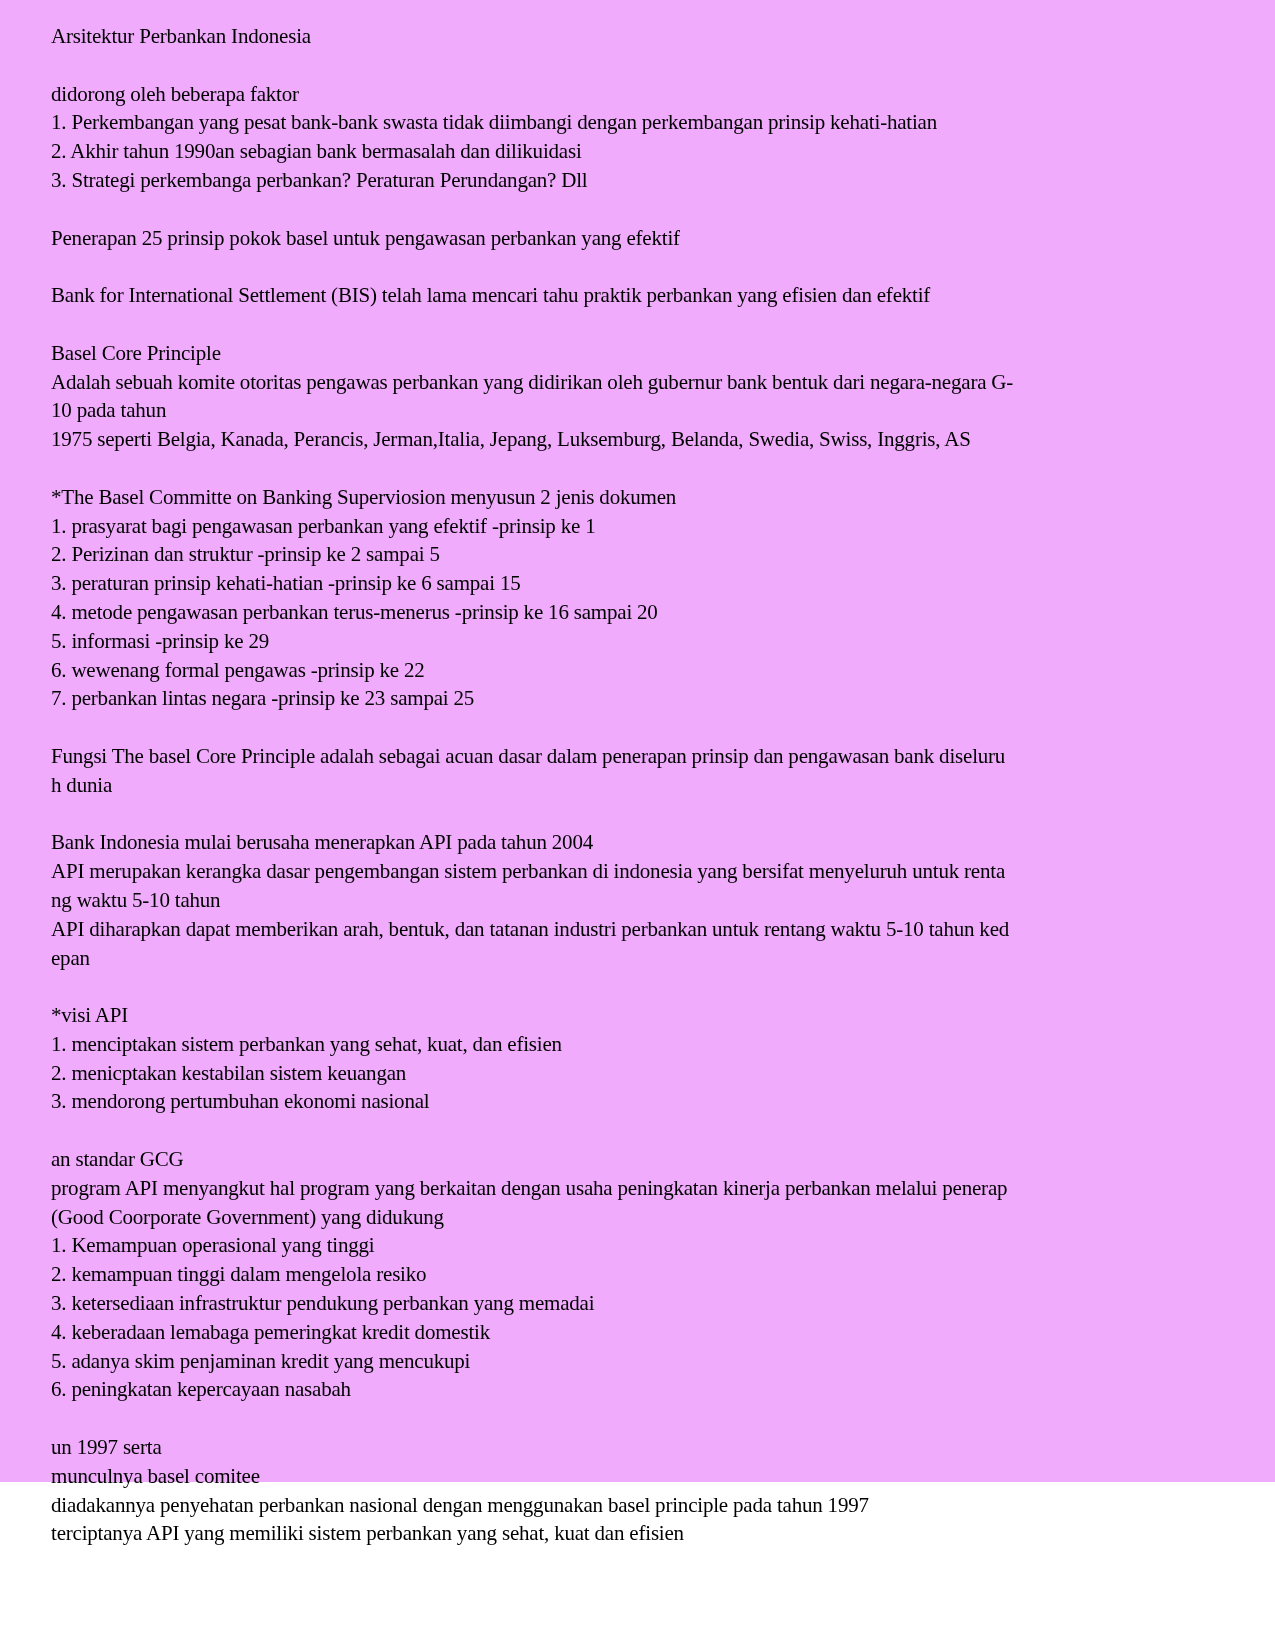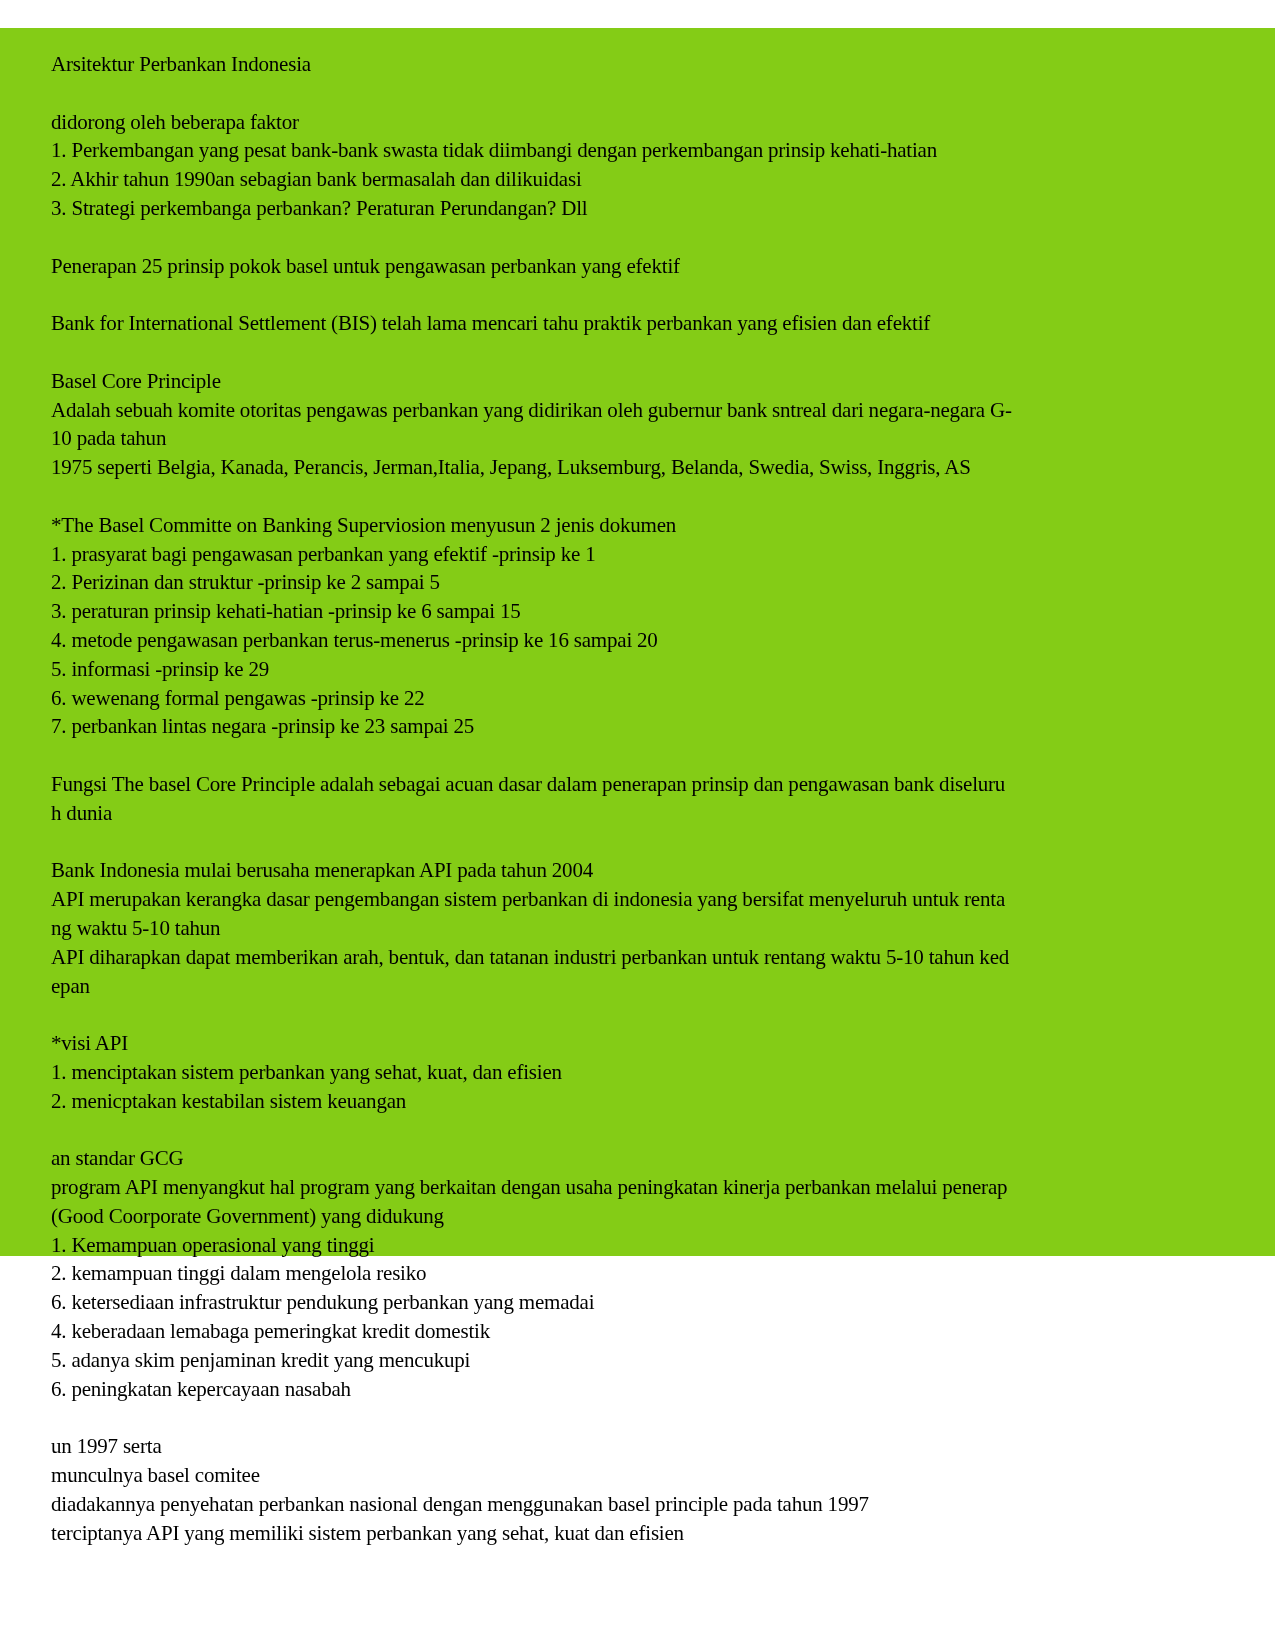--- a/index.html
+++ b/index.html
@@ -10,24 +10,23 @@
   body {
     width: 1275px;
     height: 1650px;
     overflow: hidden;
     font-family: "Liberation Serif", "DejaVu Serif", serif;
     color: #000000;
   }
   .page {
     box-sizing: border-box;
     width: 1275px;
-    height: 1228px;
+    height: 1482px;
     padding: 22px 55px 0 51px;
-    background: #84cc16;
-    margin-top: 28px;
+    background: #f0abfc;
   }
   .doc-body {
     width: 100%;
   }
   .line {
     font-size: 21px;
     line-height: 28.8px;
     height: 28.8px;
     white-space: pre;
     letter-spacing: -0.2px;
@@ -44,21 +43,21 @@
       <div class="line">didorong oleh beberapa faktor</div>
       <div class="line">1. Perkembangan yang pesat bank-bank swasta tidak diimbangi dengan perkembangan prinsip kehati-hatian</div>
       <div class="line">2. Akhir tahun 1990an sebagian bank bermasalah dan dilikuidasi</div>
       <div class="line">3. Strategi perkembanga perbankan? Peraturan Perundangan? Dll</div>
       <div class="line">&nbsp;</div>
       <div class="line">Penerapan 25 prinsip pokok basel untuk pengawasan perbankan yang efektif</div>
       <div class="line">&nbsp;</div>
       <div class="line">Bank for International Settlement (BIS) telah lama mencari tahu praktik perbankan yang efisien dan efektif</div>
       <div class="line">&nbsp;</div>
       <div class="line">Basel Core Principle</div>
-      <div class="line">Adalah sebuah komite otoritas pengawas perbankan yang didirikan oleh gubernur bank sntreal dari negara-negara G-</div>
+      <div class="line">Adalah sebuah komite otoritas pengawas perbankan yang didirikan oleh gubernur bank bentuk dari negara-negara G-</div>
       <div class="line">10 pada tahun</div>
       <div class="line">1975 seperti Belgia, Kanada, Perancis, Jerman,Italia, Jepang, Luksemburg, Belanda, Swedia, Swiss, Inggris, AS</div>
       <div class="line">&nbsp;</div>
       <div class="line">*The Basel Committe on Banking Superviosion menyusun 2 jenis dokumen</div>
       <div class="line">1. prasyarat bagi pengawasan perbankan yang efektif -prinsip ke 1</div>
       <div class="line">2. Perizinan dan struktur -prinsip ke 2 sampai 5</div>
       <div class="line">3. peraturan prinsip kehati-hatian -prinsip ke 6 sampai 15</div>
       <div class="line">4. metode pengawasan perbankan terus-menerus -prinsip ke 16 sampai 20</div>
       <div class="line">5. informasi -prinsip ke 29</div>
       <div class="line">6. wewenang formal pengawas -prinsip ke 22</div>
@@ -69,27 +68,28 @@
       <div class="line">&nbsp;</div>
       <div class="line">Bank Indonesia mulai berusaha menerapkan API pada tahun 2004</div>
       <div class="line">API merupakan kerangka dasar pengembangan sistem perbankan di indonesia yang bersifat menyeluruh untuk renta</div>
       <div class="line">ng waktu 5-10 tahun</div>
       <div class="line">API diharapkan dapat memberikan arah, bentuk, dan tatanan industri perbankan untuk rentang waktu 5-10 tahun ked</div>
       <div class="line">epan</div>
       <div class="line">&nbsp;</div>
       <div class="line">*visi API</div>
       <div class="line">1. menciptakan sistem perbankan yang sehat, kuat, dan efisien</div>
       <div class="line">2. menicptakan kestabilan sistem keuangan</div>
+      <div class="line">3. mendorong pertumbuhan ekonomi nasional</div>
       <div class="line">&nbsp;</div>
       <div class="line">an standar GCG</div>
       <div class="line">program API menyangkut hal program yang berkaitan dengan usaha peningkatan kinerja perbankan melalui penerap</div>
       <div class="line">(Good Coorporate Government) yang didukung</div>
       <div class="line">1. Kemampuan operasional yang tinggi</div>
       <div class="line">2. kemampuan tinggi dalam mengelola resiko</div>
-      <div class="line">6. ketersediaan infrastruktur pendukung perbankan yang memadai</div>
+      <div class="line">3. ketersediaan infrastruktur pendukung perbankan yang memadai</div>
       <div class="line">4. keberadaan lemabaga pemeringkat kredit domestik</div>
       <div class="line">5. adanya skim penjaminan kredit yang mencukupi</div>
       <div class="line">6. peningkatan kepercayaan nasabah</div>
       <div class="line">&nbsp;</div>
       <div class="line">un 1997 serta</div>
       <div class="line">munculnya basel comitee</div>
       <div class="line">diadakannya penyehatan perbankan nasional dengan menggunakan basel principle pada tahun 1997</div>
       <div class="line">terciptanya API yang memiliki sistem perbankan yang sehat, kuat dan efisien</div>
     </div>
 </div>

